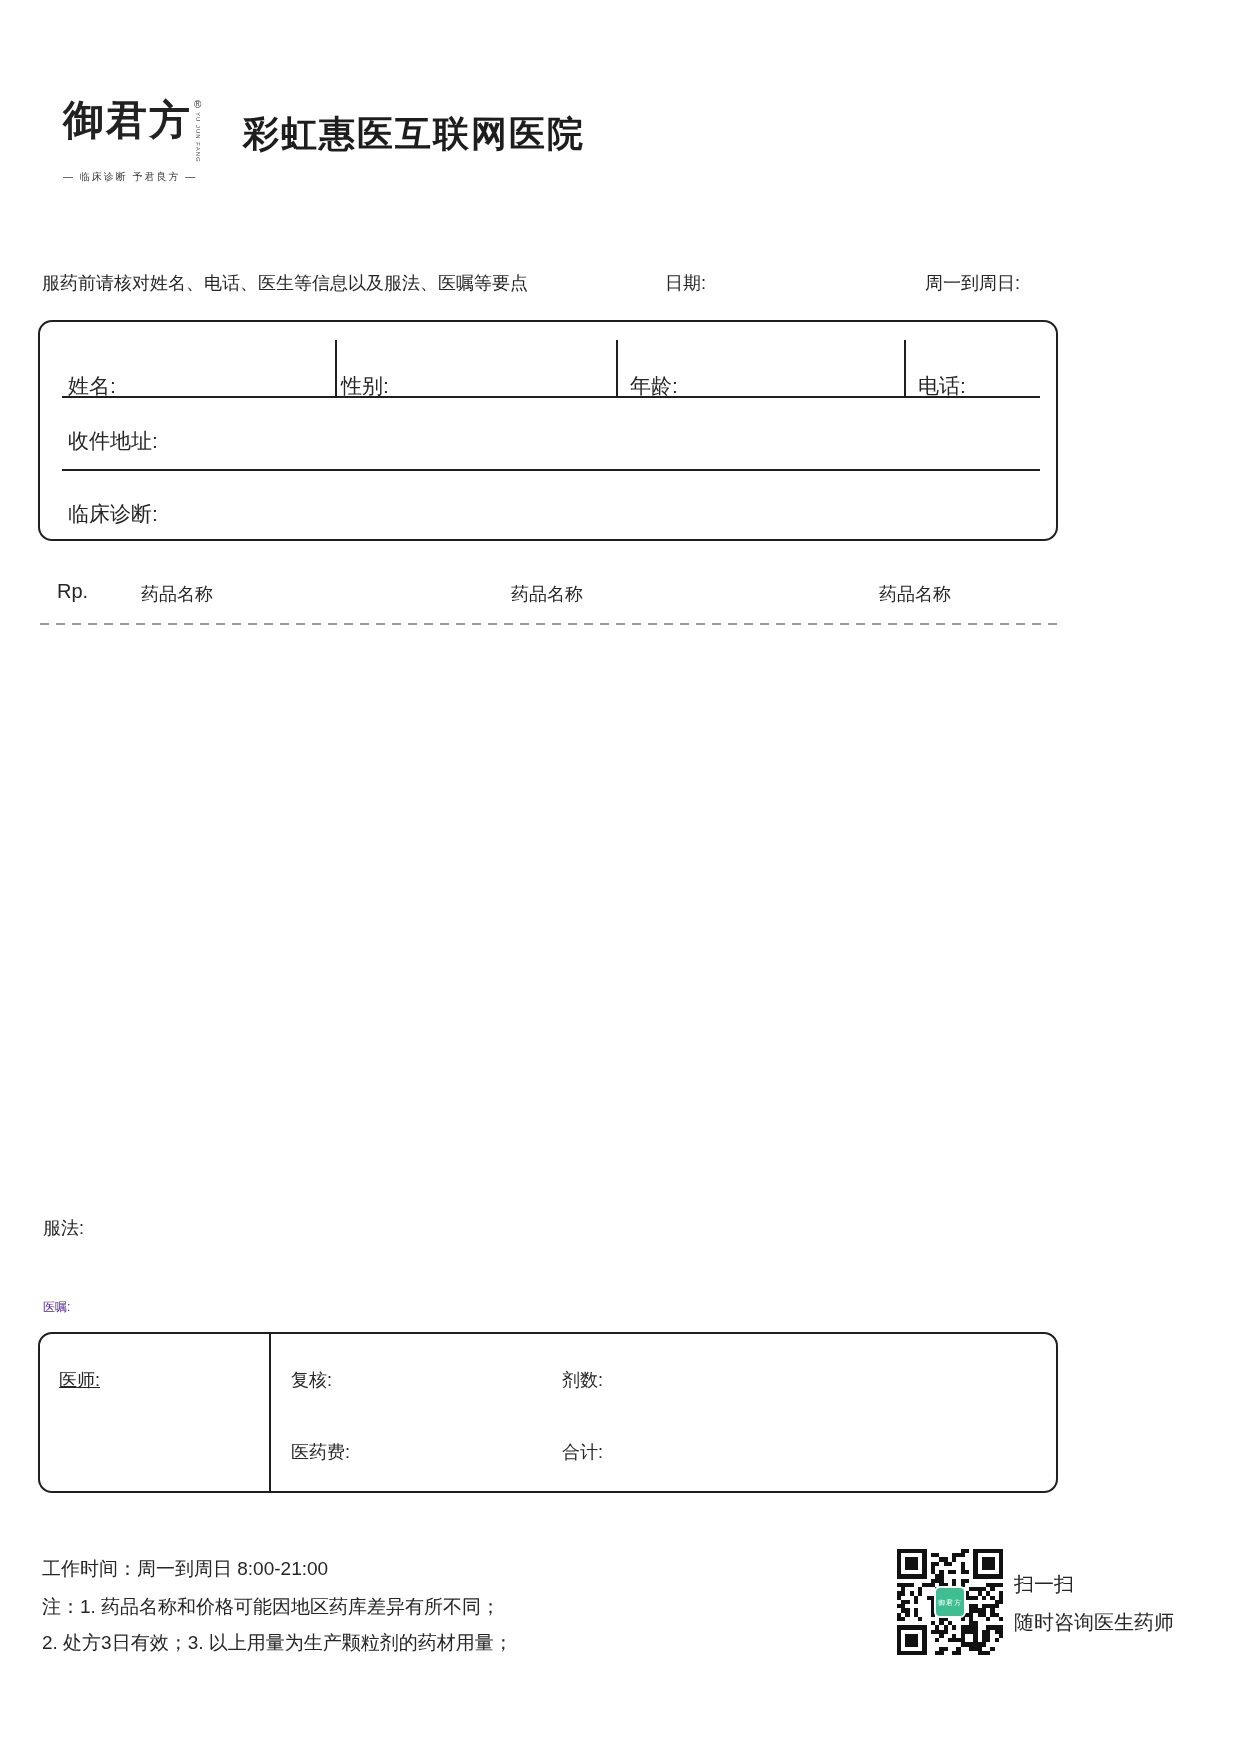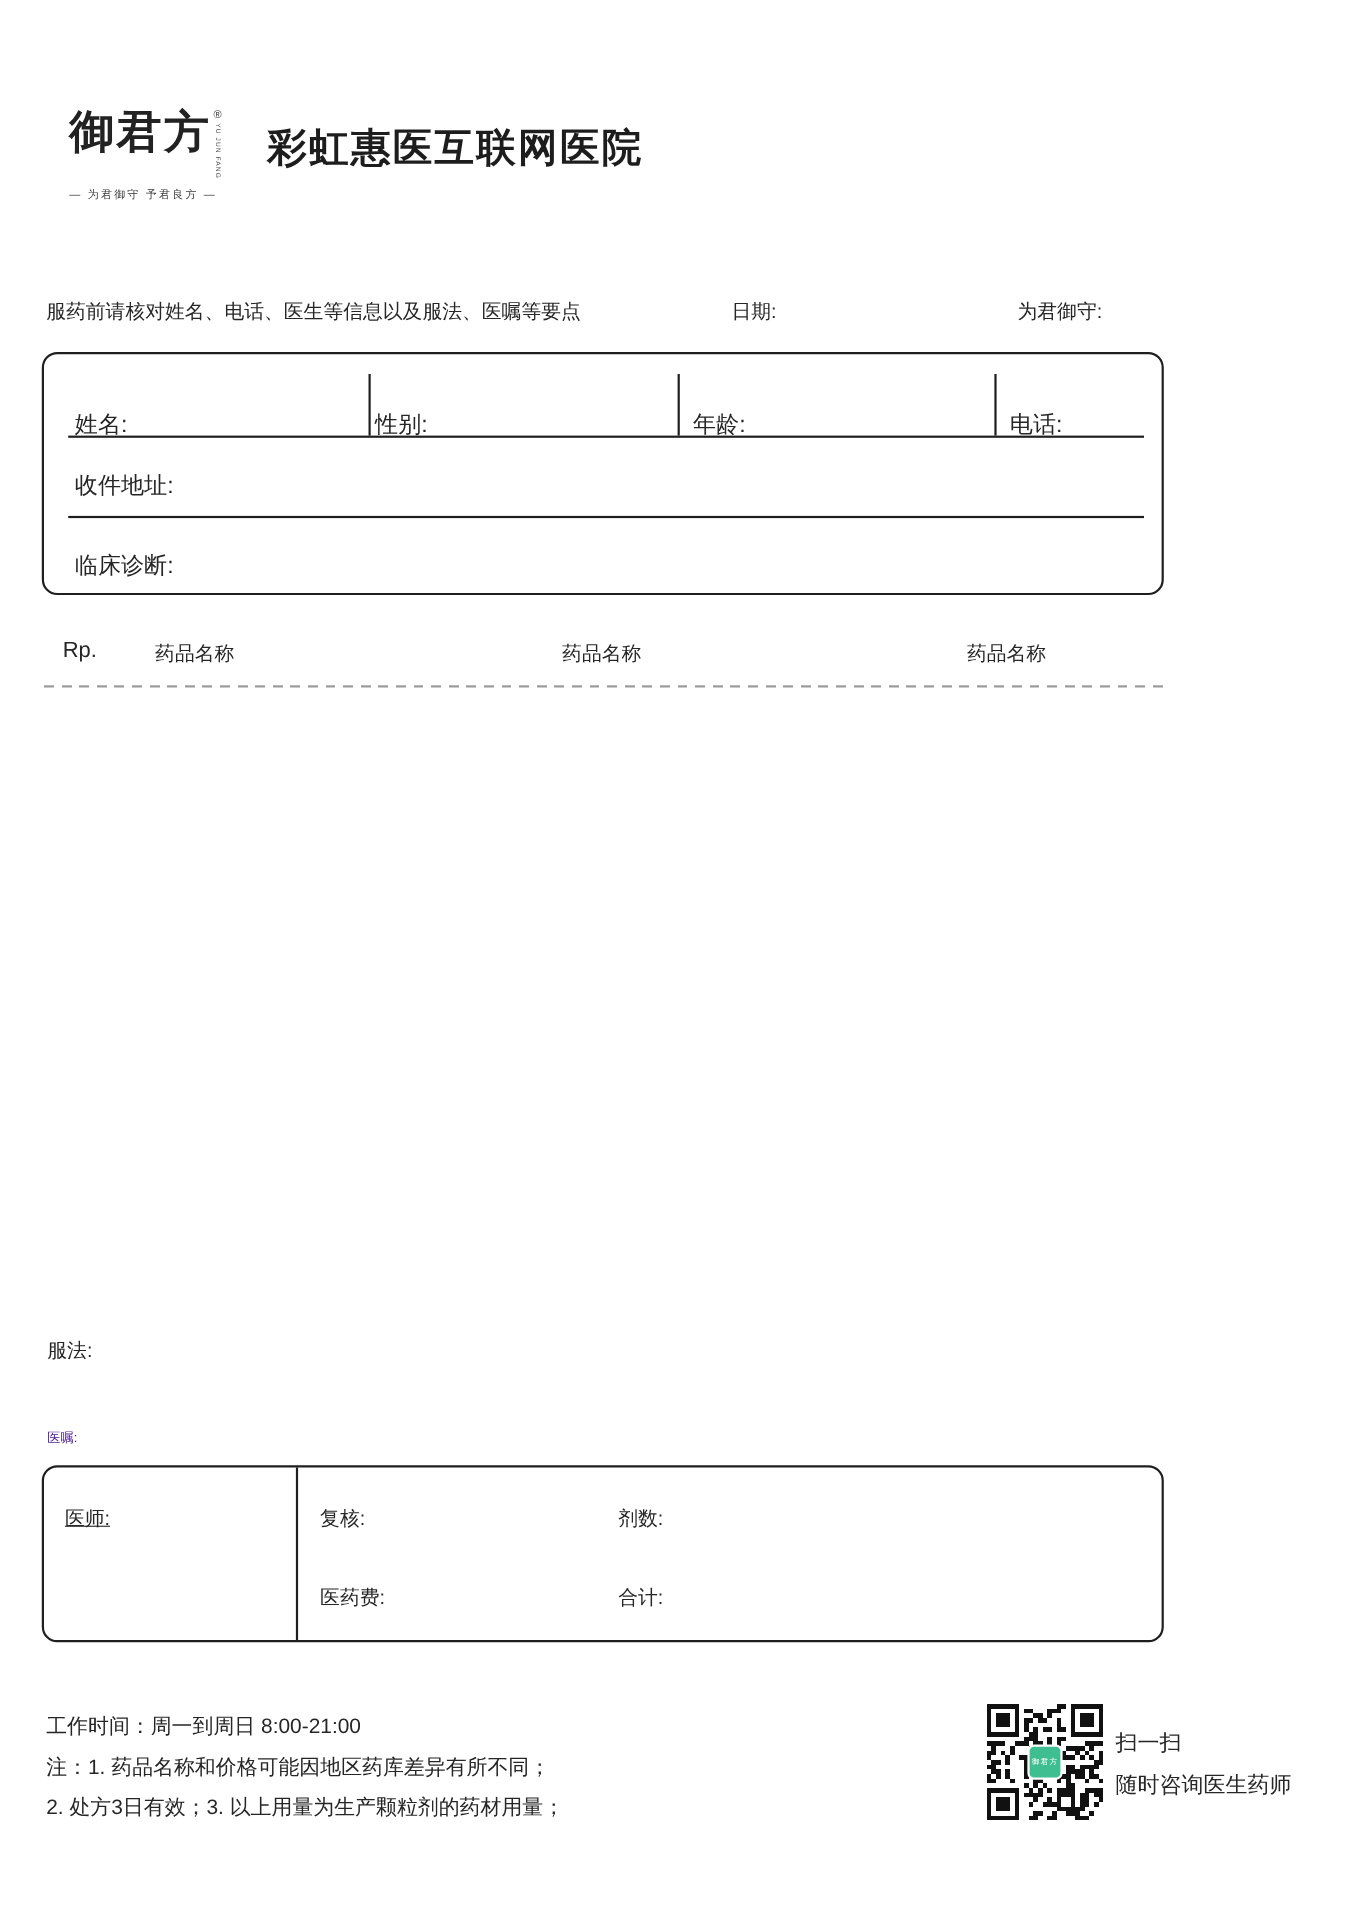--- a/index.html
+++ b/index.html
@@ -85,28 +85,28 @@
 <div class="page">
 
   <div class="abs logo-wrap">
     <div class="logo-row">
       <div class="logo-text">御君方</div>
       <div class="logo-side">
         <div class="logo-reg">®</div>
         <div class="logo-vert">YU JUN FANG</div>
       </div>
     </div>
-    <div class="logo-tagline">— 为君御守 予君良方 —</div>
+    <div class="logo-tagline">— 临床诊断 予君良方 —</div>
   </div>
 
   <div class="abs hospital-title">彩虹惠医互联网医院</div>
 
   <div class="abs notice">服药前请核对姓名、电话、医生等信息以及服法、医嘱等要点</div>
   <div class="abs date-label">日期:</div>
-  <div class="abs rxno-label">为君御守:</div>
+  <div class="abs rxno-label">周一到周日:</div>
 
   <div class="abs patient-box">
     <span class="pbox-label" style="left:28px;top:50px;">姓名:</span>
     <span class="pbox-label" style="left:301px;top:50px;">性别:</span>
     <span class="pbox-label" style="left:590px;top:50px;">年龄:</span>
     <span class="pbox-label" style="left:878px;top:50px;">电话:</span>
 
     <div class="vdiv" style="left:295px;"></div>
     <div class="vdiv" style="left:576px;"></div>
     <div class="vdiv" style="left:864px;"></div>

